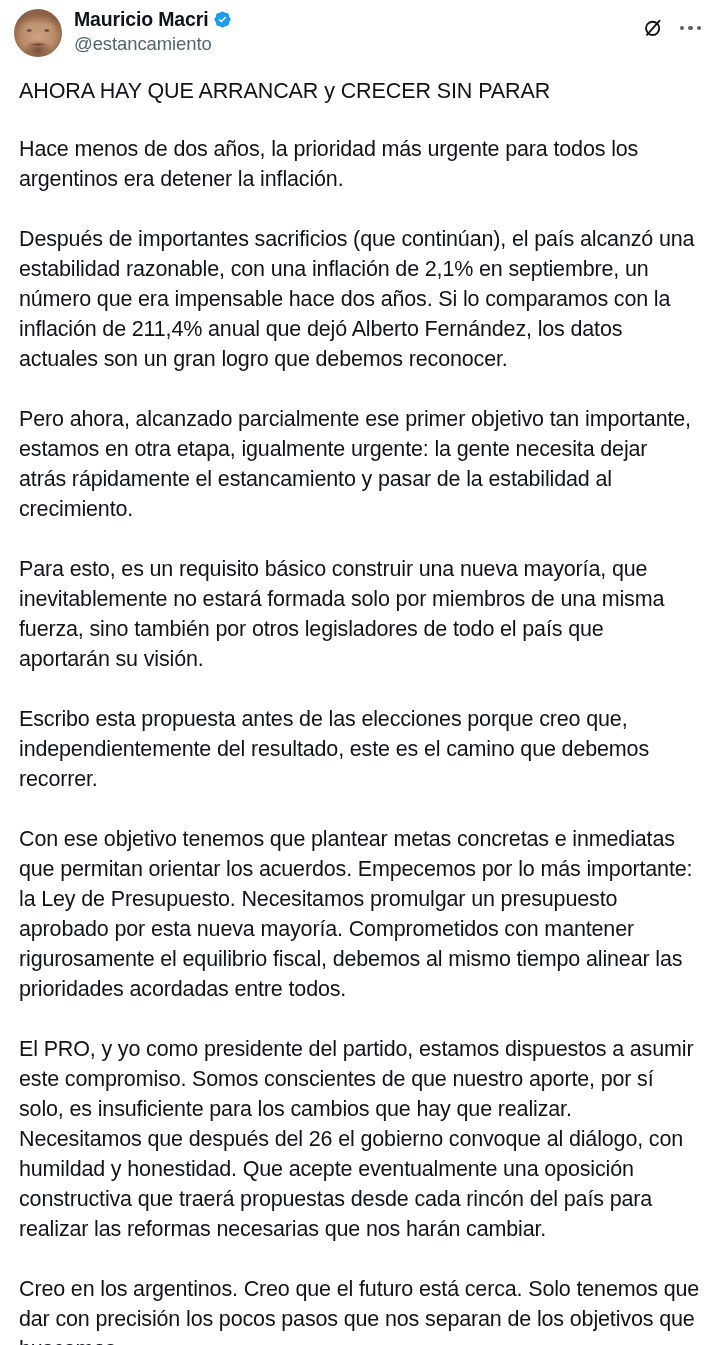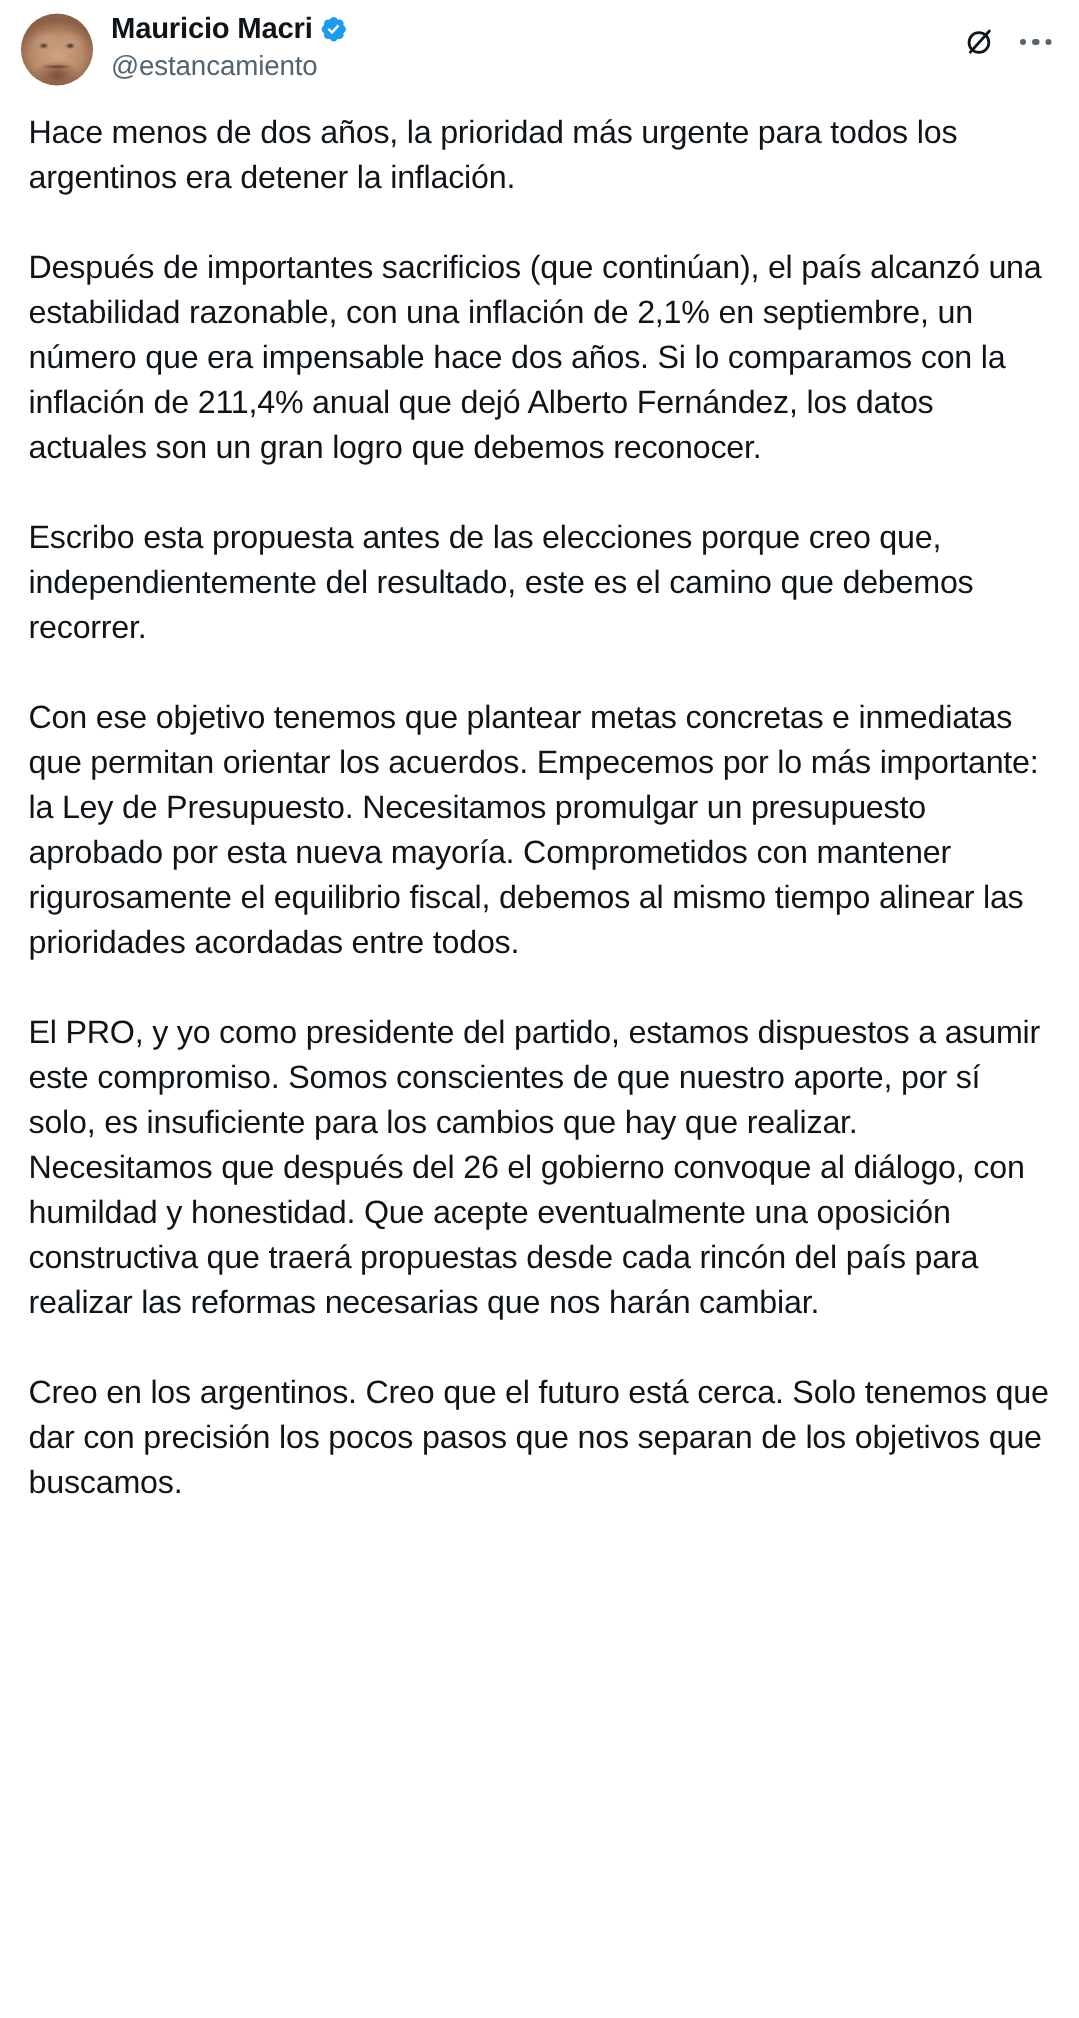--- a/index.html
+++ b/index.html
@@ -157,21 +157,21 @@
     margin: 18px 0 0 0;
     font-size: 21.5px;
     line-height: 30px;
     font-weight: 400;
     letter-spacing: -0.1px;
   }
   .tweet-paragraph {
     margin: 30px 0 0 0;
   }
   .tweet-paragraph:first-of-type {
-    margin-top: 15px;
+    margin-top: 28px;
   }
 </style>
 </head>
 <body>
 
 <div class="tweet-card">
 
   <div class="tweet-header">
 
     <div class="avatar-wrap">
@@ -195,22 +195,25 @@
       </svg>
       <div class="more-dots">
         <i></i>
         <i></i>
         <i></i>
       </div>
     </div>
   </div>
 
   <div class="tweet-body">
+    <div class="tweet-headline">AHORA HAY QUE ARRANCAR y CRECER SIN PARAR</div>
 
     <p class="tweet-paragraph">Hace menos de dos años, la prioridad más urgente para todos los argentinos era detener la inflación.</p>
     <p class="tweet-paragraph">Después de importantes sacrificios (que continúan), el país alcanzó una estabilidad razonable, con una inflación de 2,1% en septiembre, un número que era impensable hace dos años. Si lo comparamos con la inflación de 211,4% anual que dejó Alberto Fernández, los datos actuales son un gran logro que debemos reconocer.</p>
+    <p class="tweet-paragraph">Pero ahora, alcanzado parcialmente ese primer objetivo tan importante, estamos en otra etapa, igualmente urgente: la gente necesita dejar atrás rápidamente el estancamiento y pasar de la estabilidad al crecimiento.</p>
+    <p class="tweet-paragraph">Para esto, es un requisito básico construir una nueva mayoría, que inevitablemente no estará formada solo por miembros de una misma fuerza, sino también por otros legisladores de todo el país que aportarán su visión.</p>
     <p class="tweet-paragraph">Escribo esta propuesta antes de las elecciones porque creo que, independientemente del resultado, este es el camino que debemos recorrer.</p>
     <p class="tweet-paragraph">Con ese objetivo tenemos que plantear metas concretas e inmediatas que permitan orientar los acuerdos. Empecemos por lo más importante: la Ley de Presupuesto. Necesitamos promulgar un presupuesto aprobado por esta nueva mayoría. Comprometidos con mantener rigurosamente el equilibrio fiscal, debemos al mismo tiempo alinear las prioridades acordadas entre todos.</p>
     <p class="tweet-paragraph">El PRO, y yo como presidente del partido, estamos dispuestos a asumir este compromiso. Somos conscientes de que nuestro aporte, por sí solo, es insuficiente para los cambios que hay que realizar. Necesitamos que después del 26 el gobierno convoque al diálogo, con humildad y honestidad. Que acepte eventualmente una oposición constructiva que traerá propuestas desde cada rincón del país para realizar las reformas necesarias que nos harán cambiar.</p>
     <p class="tweet-paragraph">Creo en los argentinos. Creo que el futuro está cerca. Solo tenemos que dar con precisión los pocos pasos que nos separan de los objetivos que buscamos.</p>
   </div>
 
 </div>
 
 </body></html>

